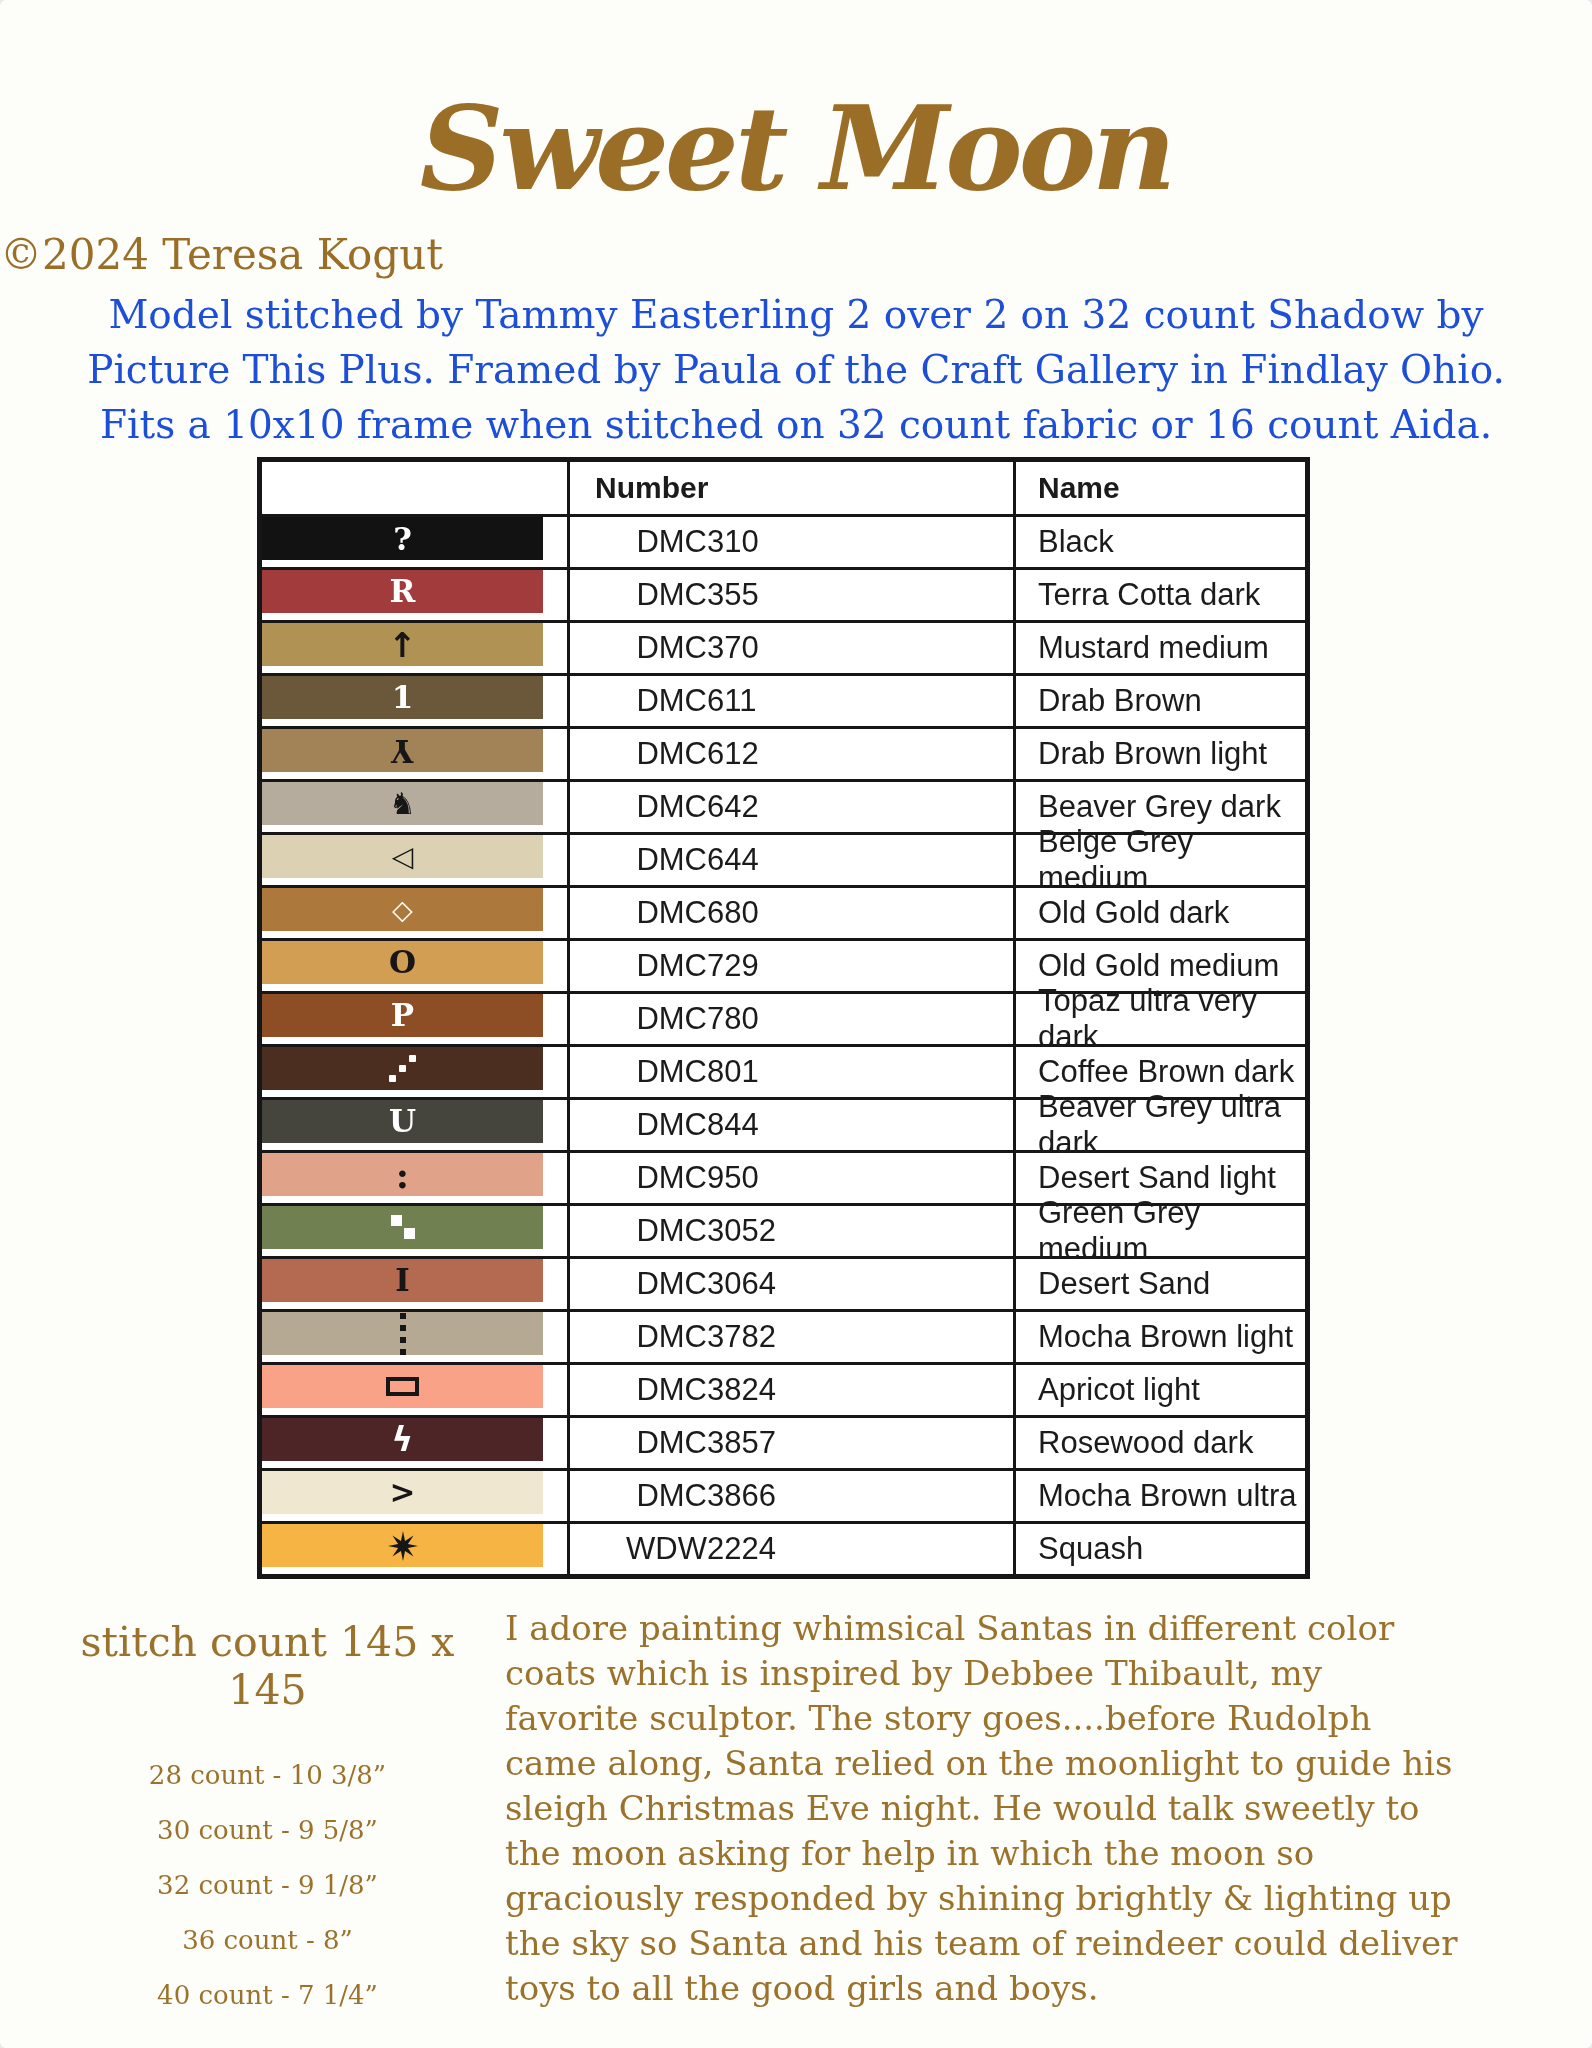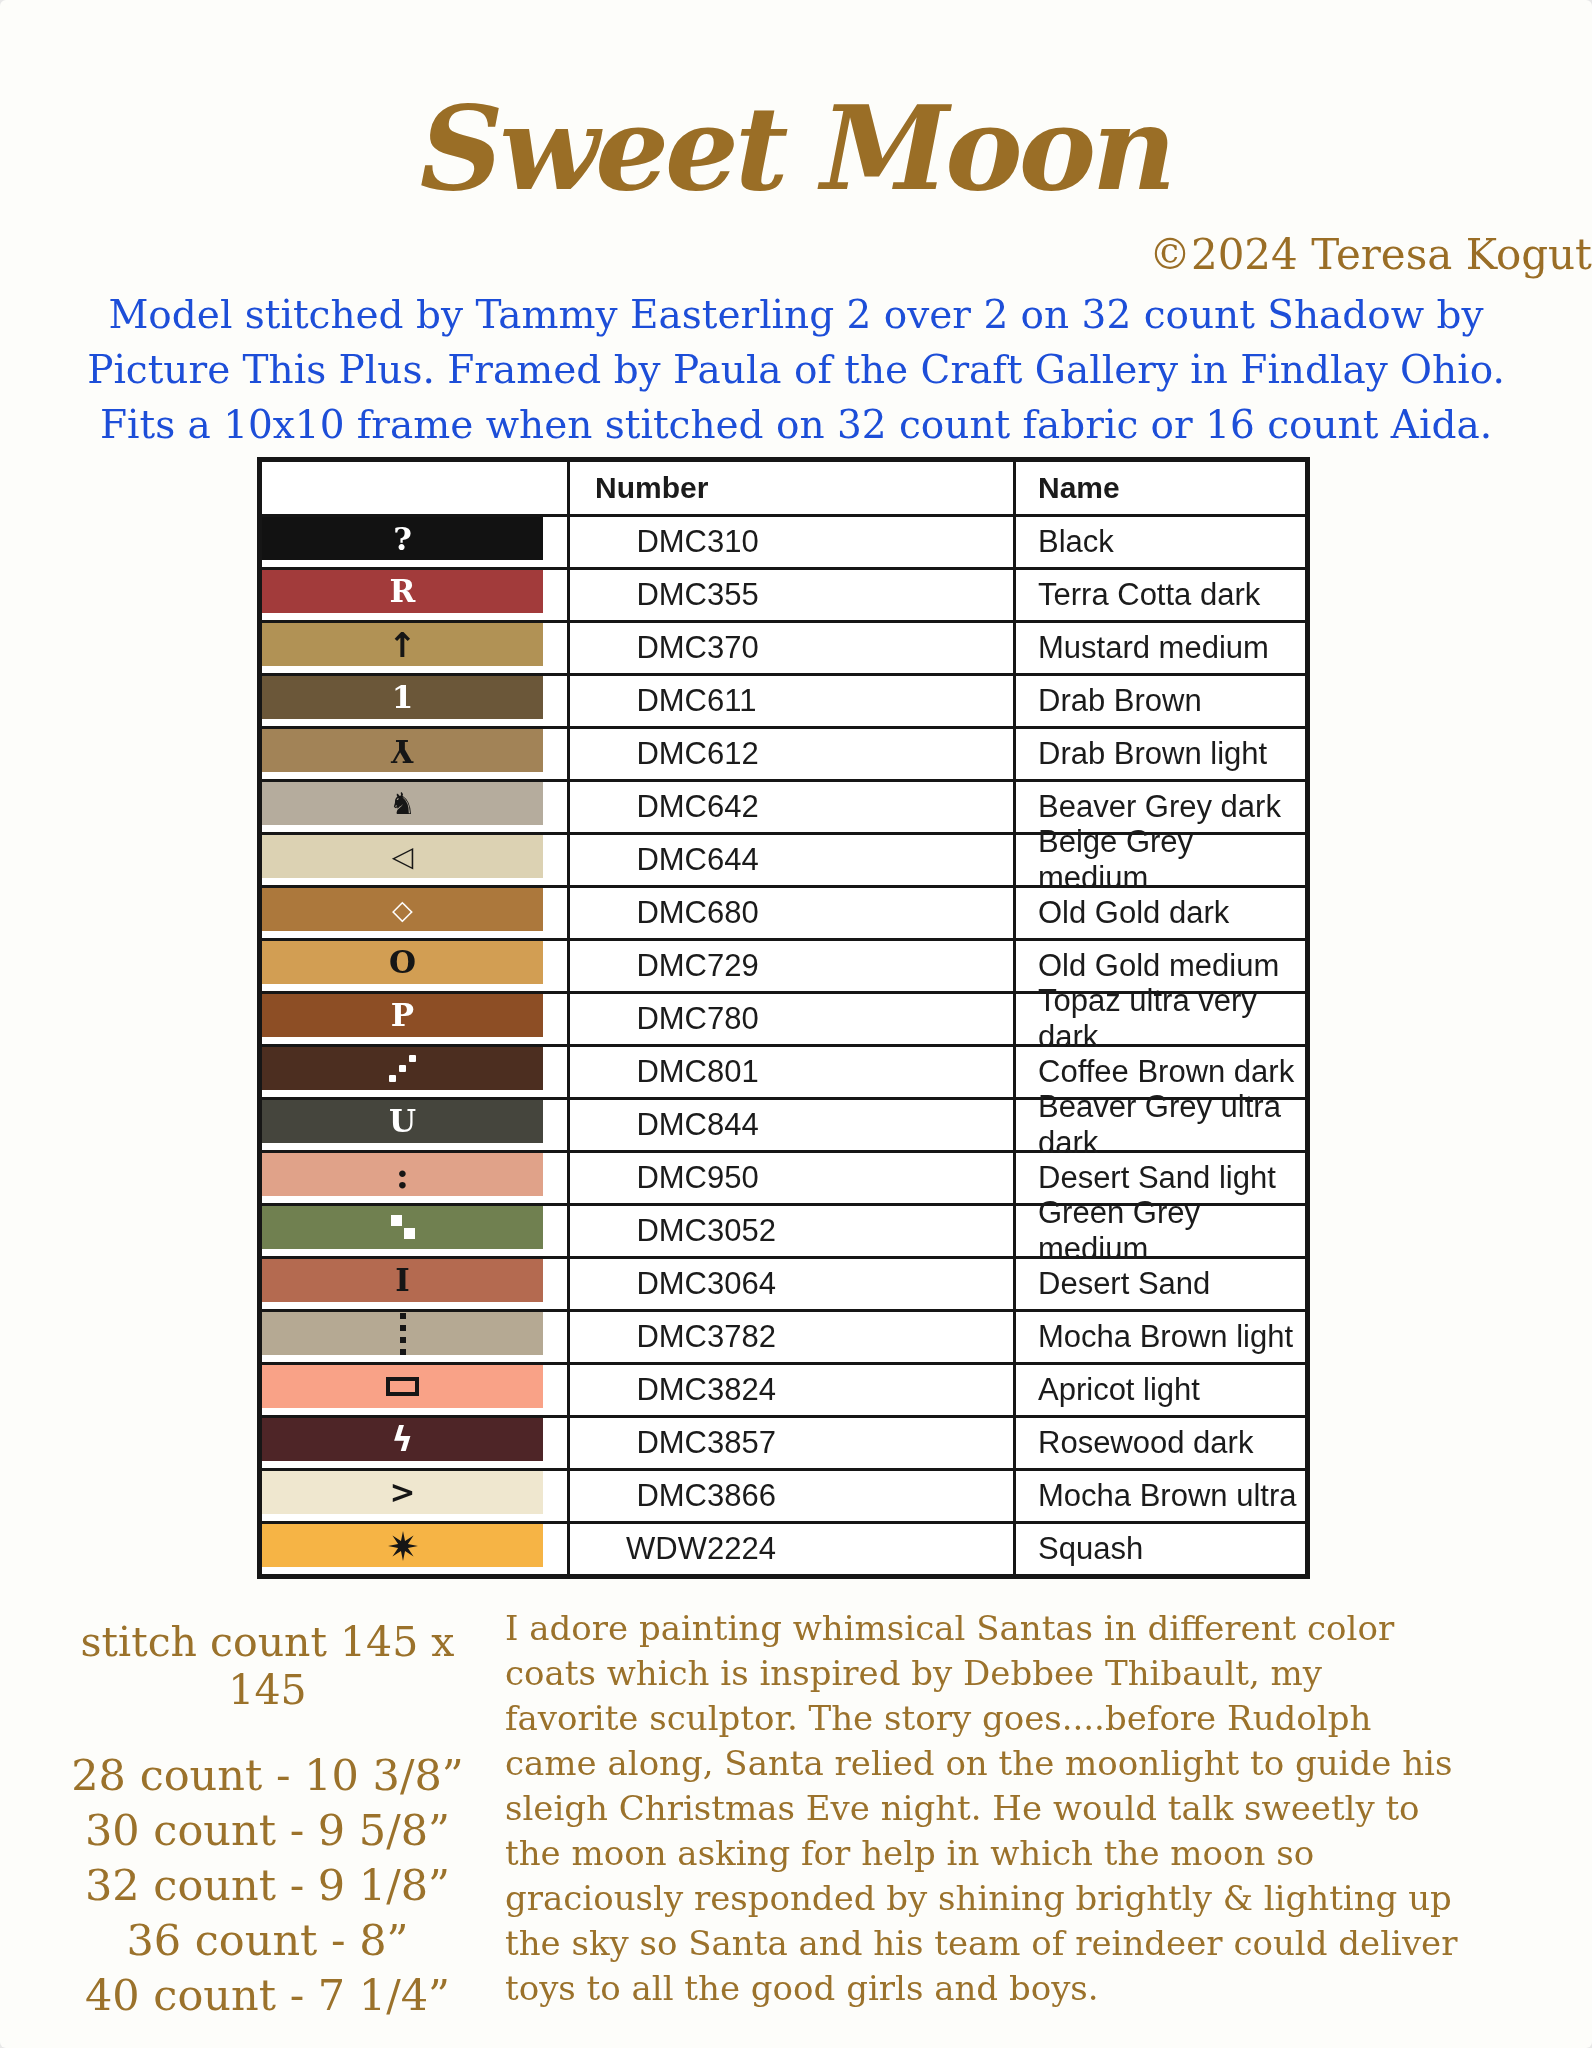--- a/index.html
+++ b/index.html
@@ -2,21 +2,21 @@
 <html><head>
 <meta charset="utf-8">
 <style>
   html,body{margin:0;padding:0;background:#e8e8e8;}
   .page{position:relative;width:1592px;height:2048px;background:#fdfdfa;overflow:hidden;
         font-family:"DejaVu Serif", serif;border-radius:6px;}
   
   .title{position:absolute;top:88px;left:0;width:100%;text-align:center;
          font-size:116px;font-style:italic;font-weight:bold;letter-spacing:-4px;
          color:#9a6e26;line-height:120px;}
-  .copyright{position:absolute;top:230px;left:0;width:100%;text-align:right;
+  .copyright{position:absolute;top:230px;left:0;width:100%;text-align:left;
              font-size:42px;color:#9a6e26;}
   .intro{position:absolute;top:287px;left:0;width:100%;text-align:center;
          font-size:39px;line-height:55px;color:#1d4ed8;}
   
   .legend{position:absolute;left:257px;top:457px;width:1043px;background:#ffffff;
           border:5px solid #161616;}
   .tr{display:flex;height:50px;border-top:3px solid #161616;gap:24px;}
   .tr.first{border-top:none;height:52px;}
   .td{box-sizing:border-box;height:100%;}
   .td.sym{width:281px;position:relative;background:#ffffff;}
@@ -39,21 +39,21 @@
   .shape-two-squares::after{left:14px;top:13px;}
   .shape-diag-dots{display:inline-block;width:7px;height:7px;background:#ffffff;border-radius:1px;
                    box-shadow:10px -10px 0 #ffffff,-10px 10px 0 #ffffff;}
   .shape-vert-dots{display:inline-block;width:6px;height:42px;
       background-image:repeating-linear-gradient(to bottom,#161616 0px,#161616 6px,transparent 6px,transparent 12px);}
   .shape-star8{display:inline-block;width:32px;height:32px;}
   .shape-star8 svg{display:block;width:32px;height:32px;}
   
   .sizes{position:absolute;left:55px;top:1618px;width:425px;text-align:center;color:#9b722b;}
   .stitch-count{font-size:41px;}
-  .count-lines{margin-top:34px;font-size:43px;line-height:55px;}
+  .count-lines{margin-top:34px;font-size:26px;line-height:55px;}
   .story{position:absolute;left:505px;top:1606px;width:955px;text-align:left;
          color:#9b722b;font-size:34px;line-height:45px;}
 </style>
 </head>
 <body>
 
 <div class="page">
 
   <div class="title">Sweet Moon</div>
   <div class="copyright">©2024 Teresa Kogut</div>

